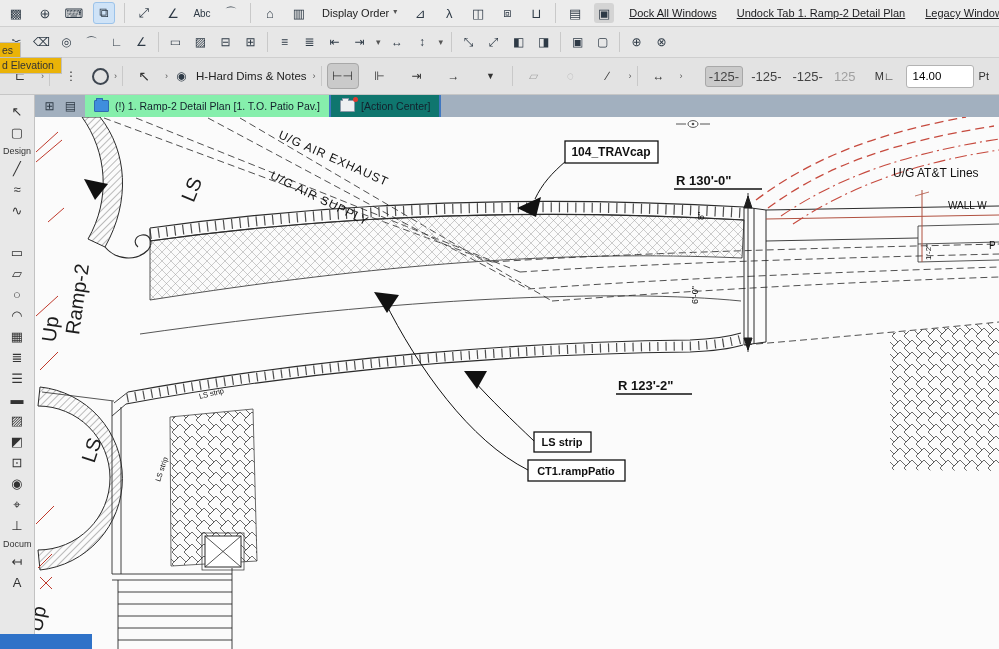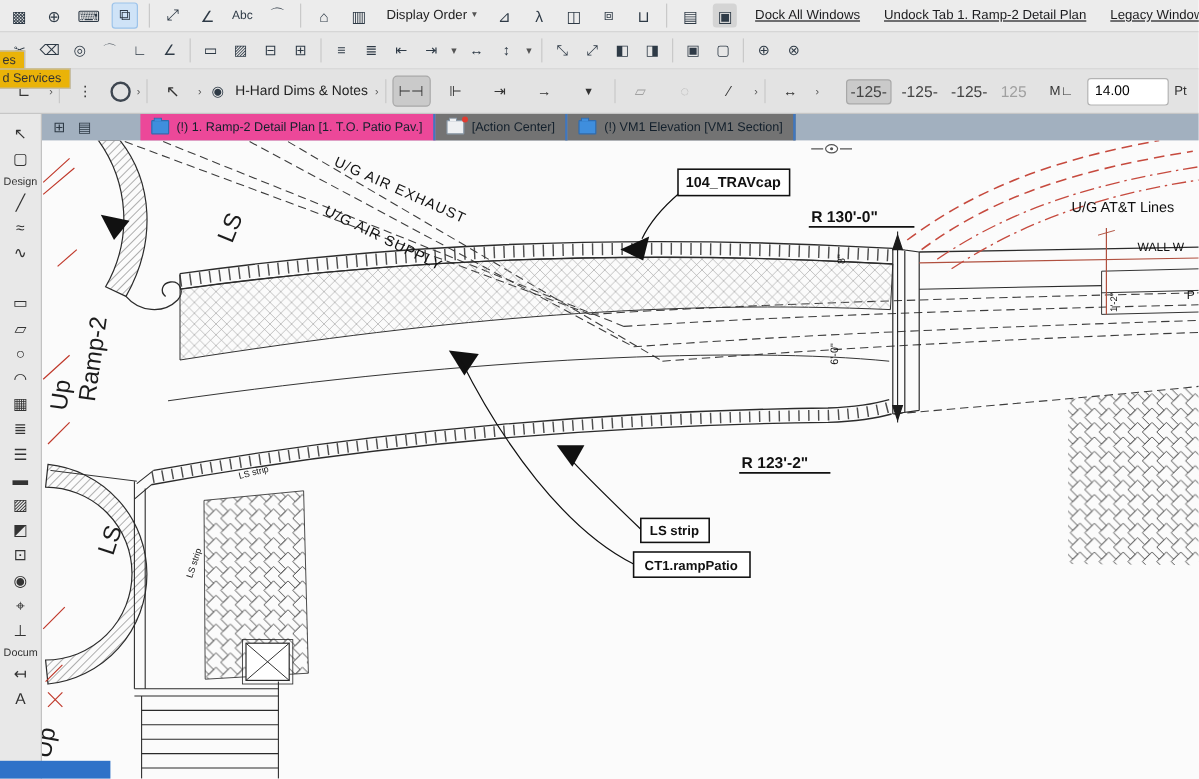--- a/index.html
+++ b/index.html
@@ -40,22 +40,22 @@
            border-right:1px solid #c2c2c2;display:flex;flex-direction:column;align-items:center;
            padding-top:6px;box-sizing:border-box;z-index:2;}
   .tbx{width:26px;height:21px;display:flex;align-items:center;justify-content:center;
        font-size:13px;color:#333;flex:none;}
   .tbxlbl{font-size:9px;color:#333;align-self:flex-start;padding:3px 0 2px 3px;}
   .bluestrip{position:absolute;left:0;bottom:0;width:92px;height:15px;background:#2f72c8;z-index:7;}
   .tabbar{position:absolute;left:35px;top:95px;right:0;height:22px;background:#a2b0bf;
           display:flex;align-items:stretch;z-index:2;}
   .tabicons{display:flex;align-items:center;gap:4px;padding:0 6px;}
   .tab{display:flex;align-items:center;gap:6px;padding:0 9px;font-size:10.5px;color:#13202c;
-       border-right:2px solid #3f77c0;white-space:nowrap;background:#737373;}
-  .tab.active{background:#ec4899;margin-left:32px;}
+       border-right:2px solid #3f77c0;white-space:nowrap;background:#0f766e;}
+  .tab.active{background:#86efac;}
   .ficon{width:13px;height:10px;border-radius:1px;position:relative;flex:none;}
   .ficon.blue{background:#3f8edd;border:1px solid #2f6cb0;}
   .ficon.gray{background:#eef0f2;border:1px solid #8a99a8;}
   .ficon:before{content:"";position:absolute;top:-3px;left:1px;width:5px;height:2px;
                 background:inherit;border:inherit;border-bottom:none;border-radius:1px 1px 0 0;}
   .dot{position:absolute;top:-4px;right:-4px;width:5px;height:5px;border-radius:50%;background:#e03c31;}
   .canvas{position:absolute;left:35px;top:117px;right:0;bottom:0;background:#fbfbfb;z-index:1;}
   svg text{fill:#111;font-family:"Liberation Sans",sans-serif;}
   .lblbox{fill:#fff;stroke:#111;stroke-width:1.3;}
   .b13{font-weight:bold;font-size:13px;}
@@ -173,21 +173,21 @@
   <span class="d125">-125-</span>
   <span class="d125">-125-</span>
   <span class="d125 gray">125</span>
   <span style="margin-left:auto"></span>
   <span class="obtn" style="font-size:11px">M∟</span>
   <input class="peninput" value="14.00" style="">
   <span style="font-size:11px;color:#333;margin-right:6px">Pt</span>
 </div>
 
 <div class="frag frag1">es</div>
-<div class="frag frag2">d Services</div>
+<div class="frag frag2">d Elevation</div>
 
 <div class="toolbox">
   <span class="tbx">↖</span>
   <span class="tbx">▢</span>
   <span class="tbxlbl">Design</span>
   <span class="tbx">╱</span>
   <span class="tbx">≈</span>
   <span class="tbx">∿</span>
   <span class="tbx"></span>
   <span class="tbx">▭</span>
@@ -218,24 +218,20 @@
   <div class="tab active">
     <span class="ficon blue"></span>
     <span>(!) 1. Ramp-2 Detail Plan [1. T.O. Patio Pav.]</span>
   </div>
   <div class="tab">
     <span class="ficon gray">
         <i class="dot"></i>
       </span>
     <span>[Action Center]</span>
   </div>
-  <div class="tab">
-    <span class="ficon blue"></span>
-    <span>(!) VM1 Elevation [VM1 Section]</span>
-  </div>
 </div>
 
 <div class="canvas">
 <svg width="964" height="532" viewBox="35 117 964 532">
   <defs>
     <pattern id="xh" width="9" height="9" patternUnits="userSpaceOnUse">
       <path d="M0,0L9,9M9,0L0,9" stroke="#9a9a9a" stroke-width="0.5"></path>
     </pattern>
     <pattern id="bh" width="5" height="5" patternUnits="userSpaceOnUse" patternTransform="rotate(45)">
       <line x1="0" y1="0" x2="0" y2="5" stroke="#6a6a6a" stroke-width="0.9"></line>

